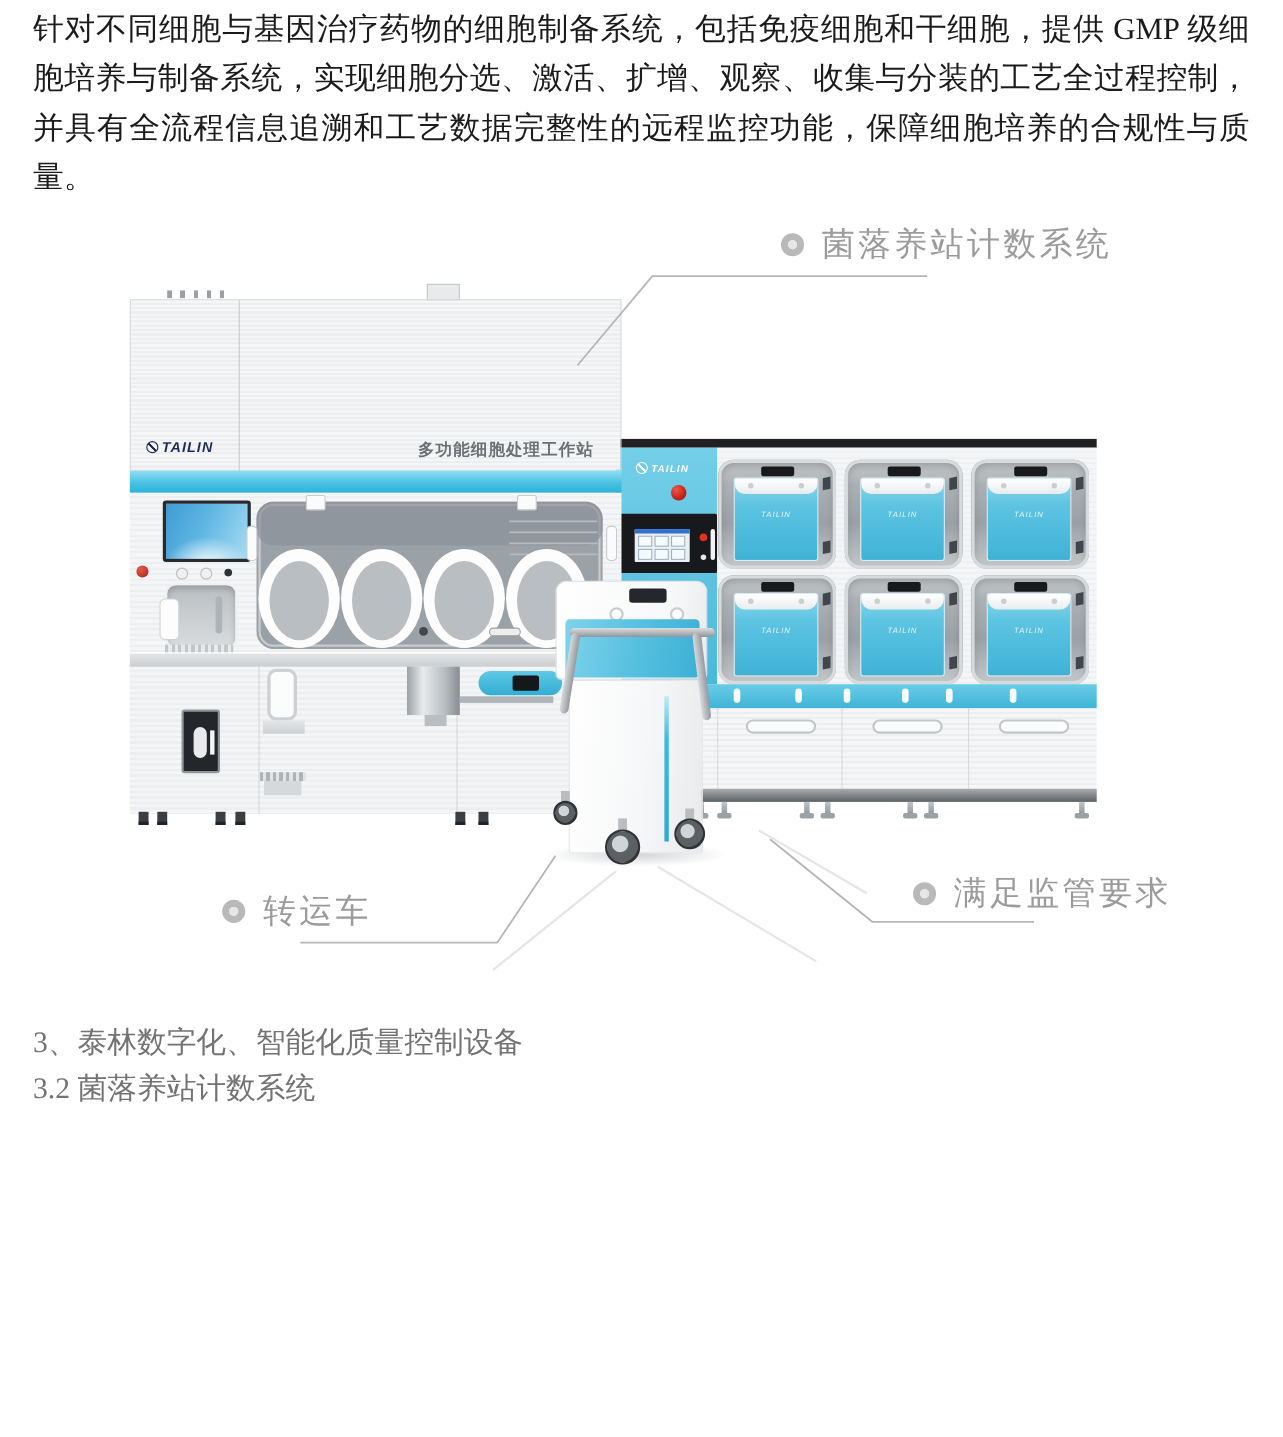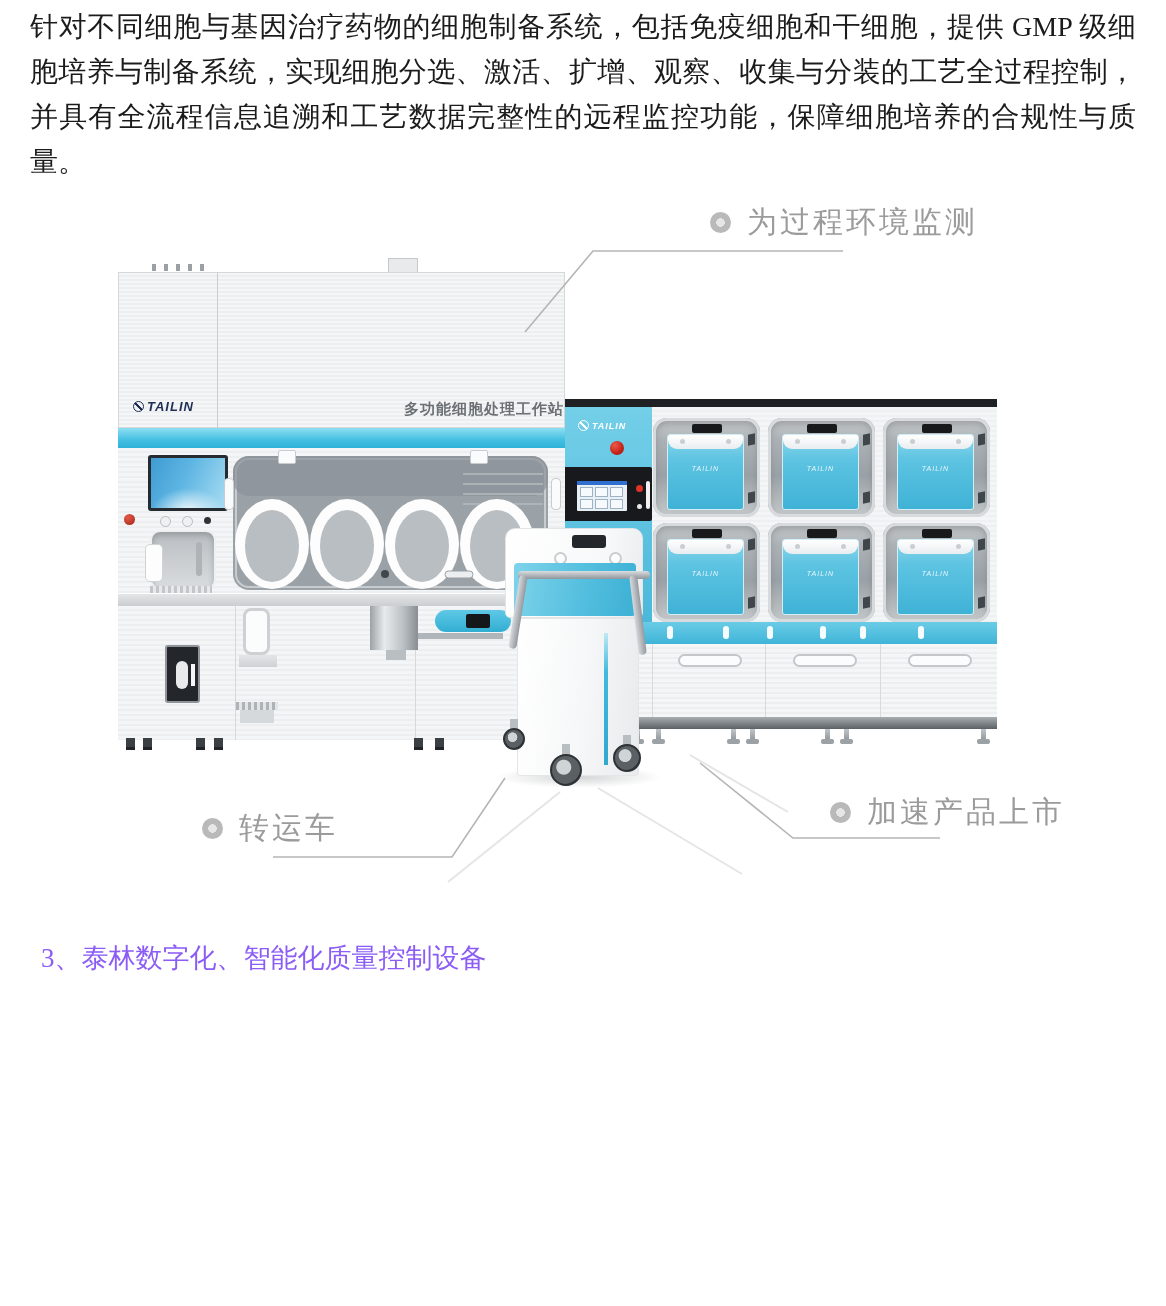--- a/index.html
+++ b/index.html
@@ -2,21 +2,21 @@
 <html><head>
 <meta charset="utf-8">
 <style>
   html,body{margin:0;padding:0;background:#fff;}
   #canvas{position:relative;width:1166px;height:1306px;background:#fff;overflow:hidden;
           font-family:"Liberation Serif",serif;color:#1c1c1c;}
   
   #intro{position:absolute;top:4px;left:30px;width:1106px;margin:0;
          font-size:28px;line-height:45px;text-align:justify;color:#1b1b1b;}
   #sections{position:absolute;top:926px;left:30px;width:1106px;}
-  #sections p{margin:11px;font-size:27px;line-height:42px;color:#8b5cf6;}
+  #sections p{margin:0;font-size:27px;line-height:42px;color:#737373;}
   .sec-p{text-align:justify;}
   
   #figure{position:absolute;top:180px;left:0;width:1166px;height:710px;background:#fff;}
   
   .callout{position:absolute;display:flex;align-items:center;gap:16px;z-index:6;}
   .bullet{width:21px;height:21px;border-radius:50%;flex:0 0 auto;
           background:radial-gradient(circle,#e6e6e6 0 28%,#b9b9b9 30% 100%);}
   .co-label{font-family:"Liberation Sans",sans-serif;font-size:30px;font-weight:500;
             color:#9b9b9b;letter-spacing:3px;white-space:nowrap;}
   #callouts-svg{position:absolute;left:0;top:0;z-index:5;pointer-events:none;}
@@ -77,21 +77,21 @@
   
   .isolator{position:absolute;left:118px;top:92px;width:447px;height:478px;z-index:2;}
   .iso-vent{position:absolute;left:270px;top:-14px;width:28px;height:14px;background:#e8eaec;border:1px solid #c5c8ca;}
   .iso-dots{position:absolute;left:34px;top:-8px;width:56px;height:7px;
             background:repeating-linear-gradient(90deg,#9aa0a5 0 4px,transparent 4px 12px);}
   .iso-toppanel{position:absolute;left:0;top:0;width:447px;height:156px;border:1px solid #d5d7d9;box-sizing:border-box;
                 background:repeating-linear-gradient(180deg,#f5f6f7 0 2px,#edeeef 2px 4px);}
   .iso-seam{position:absolute;left:98px;top:0;width:1px;height:156px;background:#c9cbcd;}
   .iso-logo{position:absolute;left:14px;top:126px;display:flex;align-items:center;gap:3px;color:#1e2d55;
             font-family:"Liberation Sans",sans-serif;font-size:13px;font-style:italic;font-weight:700;letter-spacing:1px;}
-  .iso-panel-label{position:absolute;right:0;top:127px;font-family:"Liberation Sans",sans-serif;
+  .iso-panel-label{position:absolute;right:24px;top:127px;font-family:"Liberation Sans",sans-serif;
                    font-size:15px;font-weight:600;color:#6b7075;letter-spacing:1px;}
   .iso-band{position:absolute;left:0;top:156px;width:447px;height:20px;
             background:linear-gradient(180deg,#8edff2,#44bfe2 60%,#2fb2d8);}
   .iso-main{position:absolute;left:0;top:176px;width:447px;height:145px;
             background:repeating-linear-gradient(180deg,#f4f5f6 0 3px,#edeeef 3px 5px);}
   .iso-screen{position:absolute;left:30px;top:7px;width:80px;height:56px;border:3px solid #252b31;border-radius:3px;
               background:linear-gradient(115deg,#3e9bd2 0%,#5fb6e3 45%,#a8dcf2 100%);box-sizing:border-box;}
   .iso-screen::after{content:"";position:absolute;left:0;bottom:0;width:100%;height:40%;
               background:radial-gradient(ellipse at 50% 120%,rgba(255,255,255,.9),transparent 70%);}
   .knob{position:absolute;border-radius:50%;}
@@ -410,29 +410,30 @@
       </g>
       <g fill="none" stroke="#b5b5b5" stroke-width="1.6">
         <polyline points="843,71 593,71 525,152"></polyline>
         <polyline points="505,598 452,677 273,677"></polyline>
         <polyline points="700,583 793,658 940,658"></polyline>
       </g>
     </svg>
 
     <div class="callout" style="left:710px;top:22px">
       <span class="bullet"></span>
-      <span class="co-label">为过程环境监测</span>
+      <span class="co-label">菌落养站计数系统</span>
     </div>
     <div class="callout" style="left:202px;top:628px">
       <span class="bullet"></span>
       <span class="co-label">转运车</span>
     </div>
     <div class="callout" style="left:830px;top:612px">
       <span class="bullet"></span>
-      <span class="co-label">加速产品上市</span>
+      <span class="co-label">满足监管要求</span>
     </div>
   </div>
 
   <div id="sections">
     <p class="sec-h">3、泰林数字化、智能化质量控制设备</p>
+    <p class="sec-h">3.2 菌落养站计数系统</p>
   </div>
 
 </div>
 
 </body></html>

